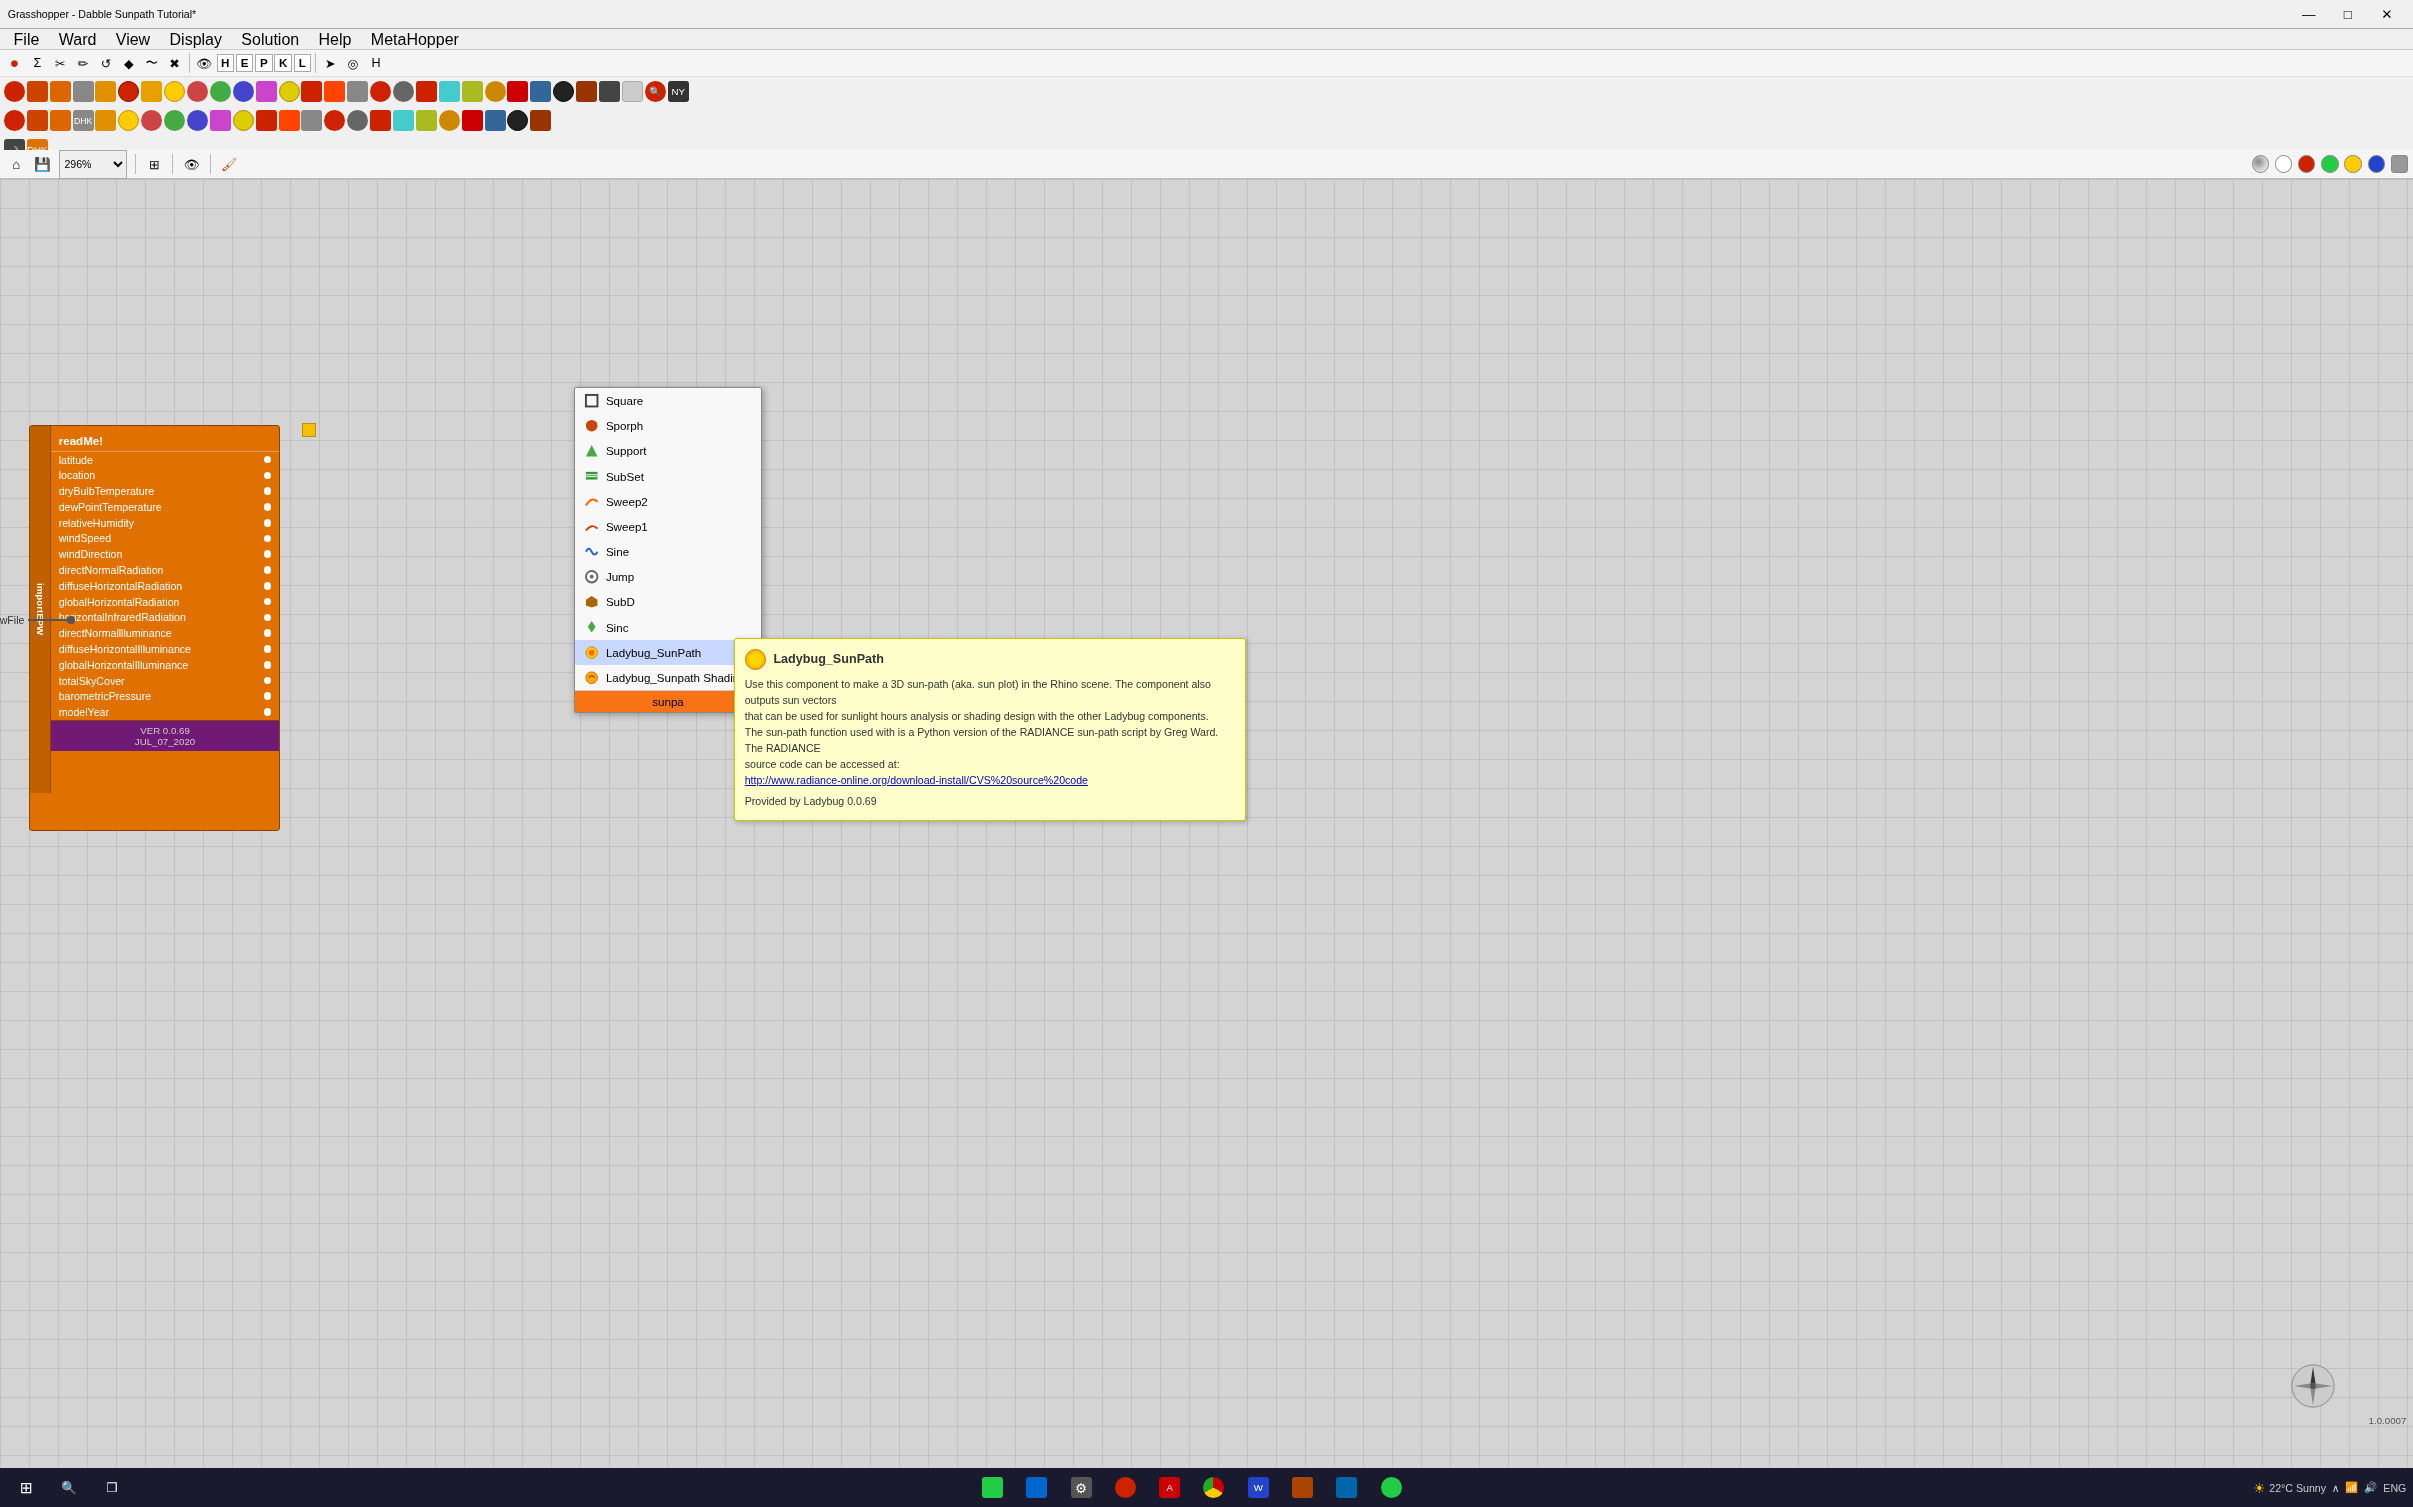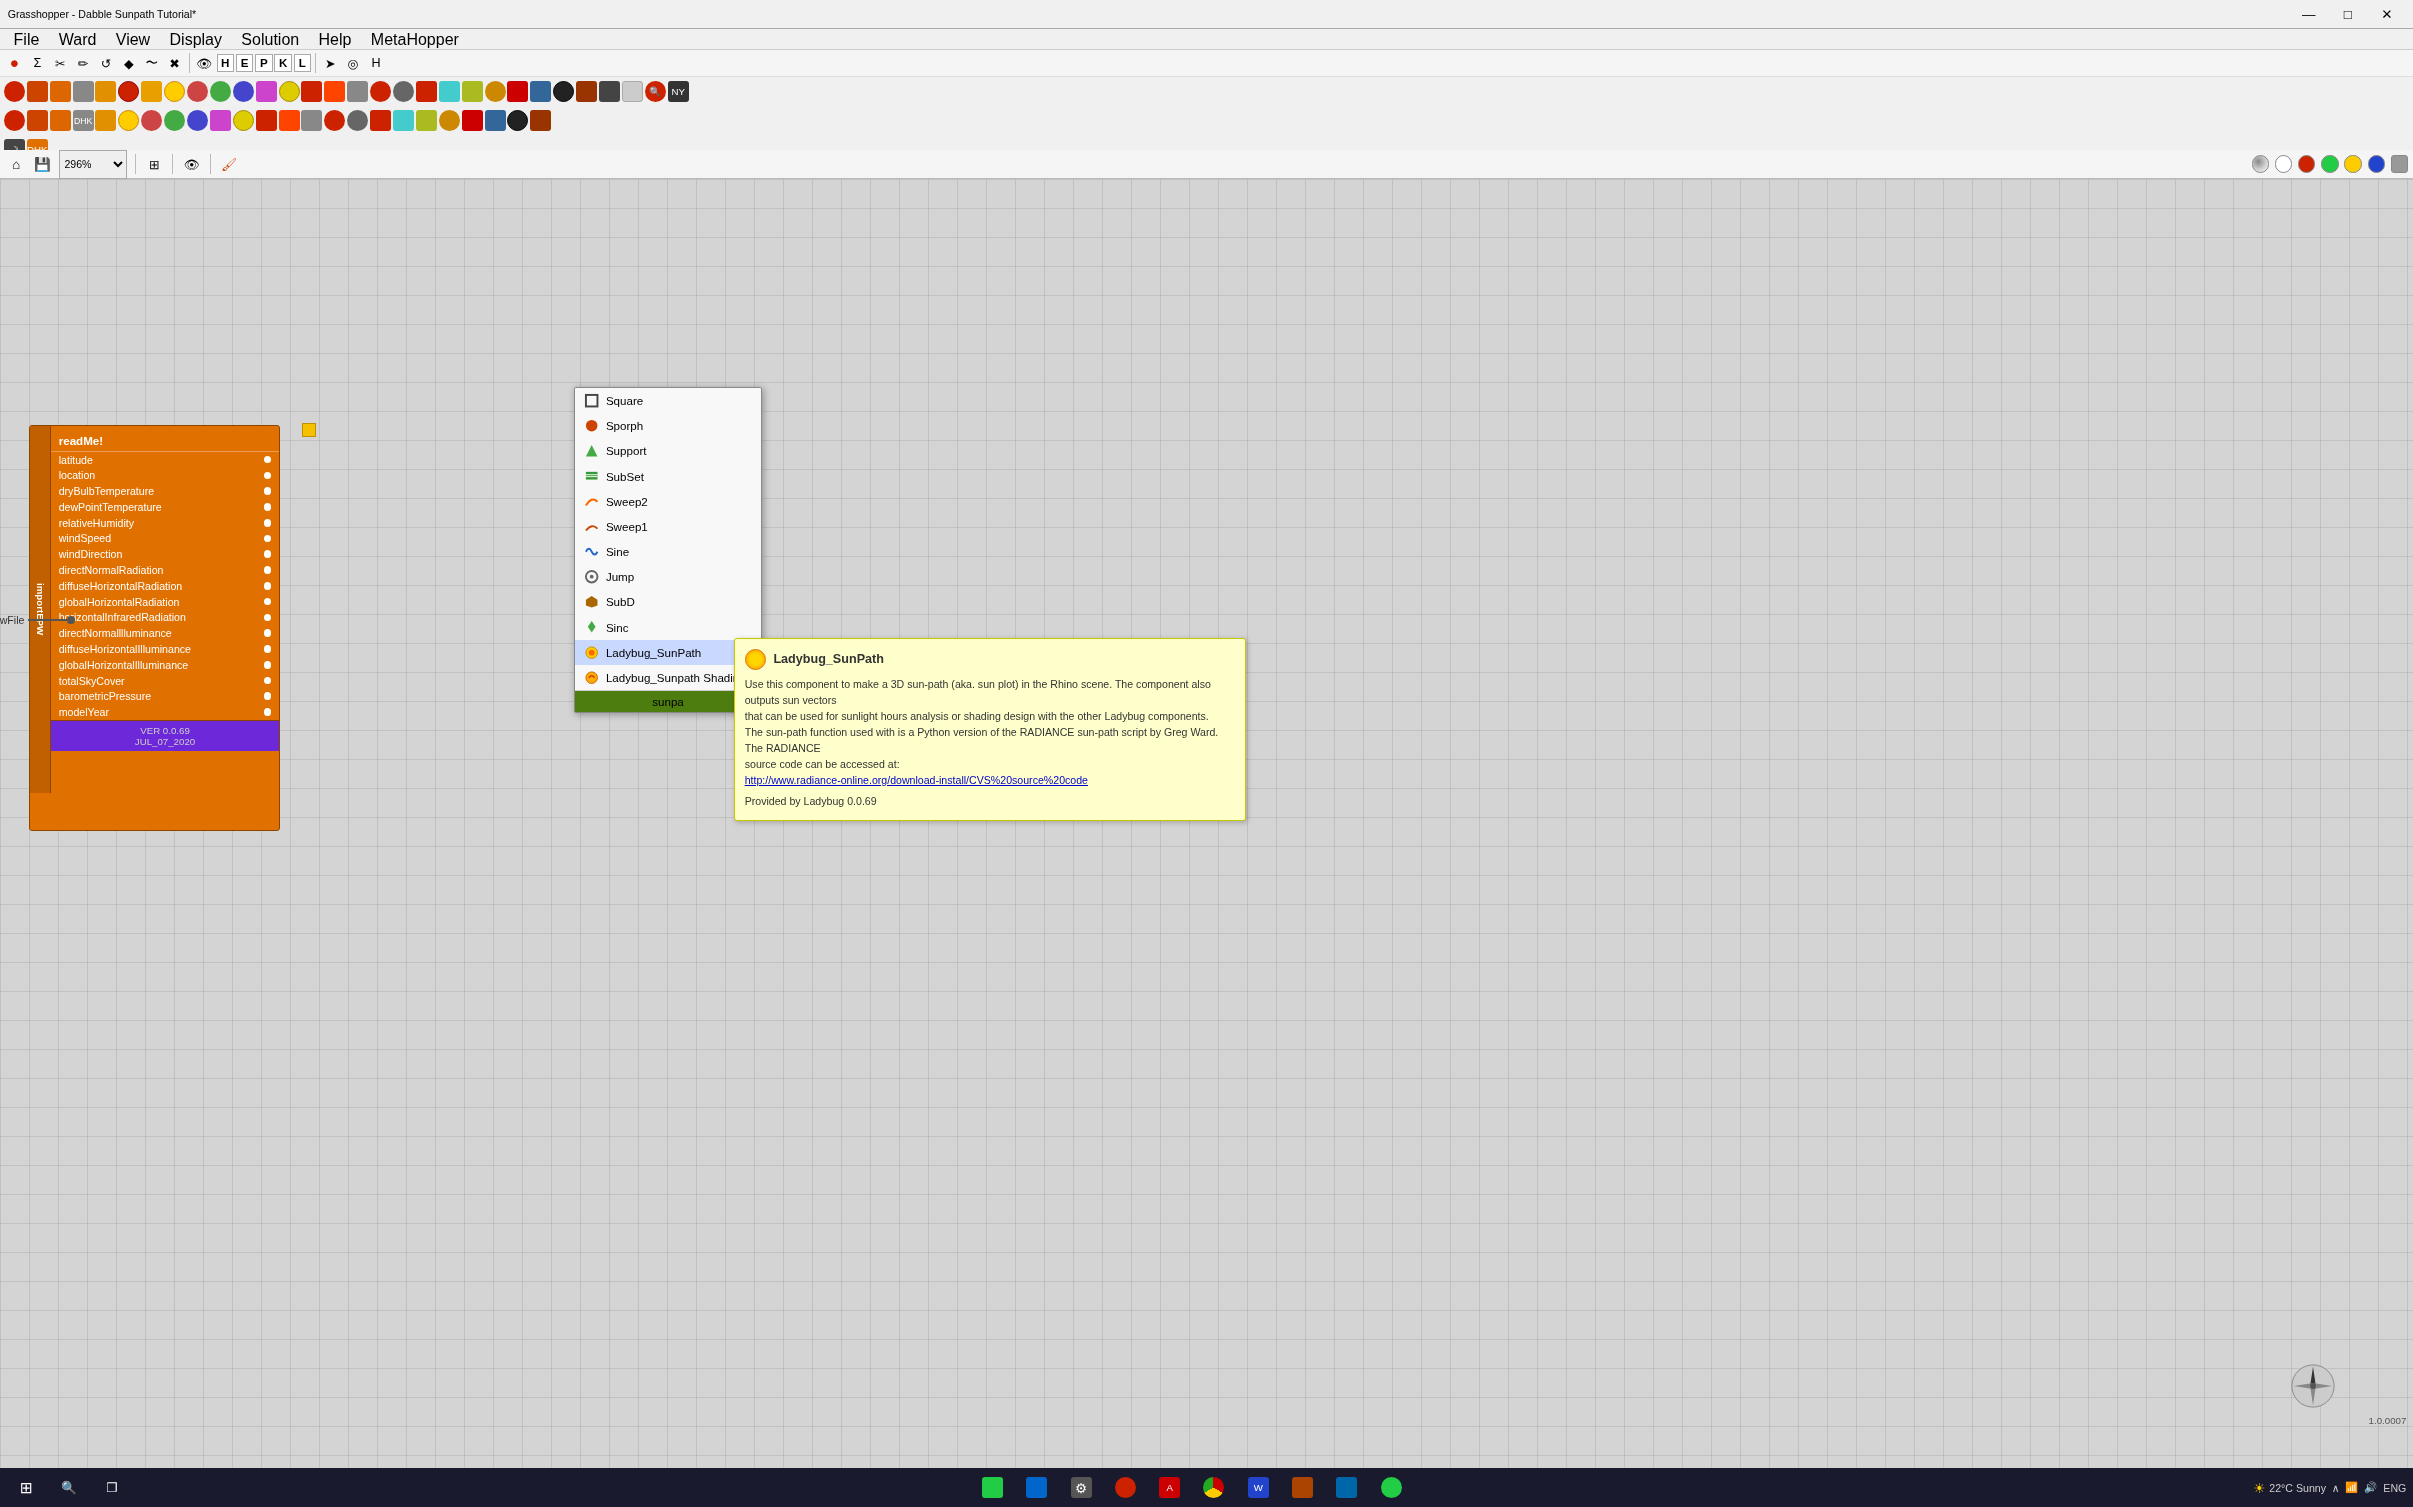--- a/index.html
+++ b/index.html
@@ -120,21 +120,21 @@
     .epw-output {
       display: flex; align-items: center; justify-content: space-between;
       padding: 1.9px 7.7px 1.9px 7.7px; color: #fff; font-size: 10.6px;
       cursor: default;
     }
     .output-dot {
       width: 7.7px; height: 7.7px; background: #fff; border-radius: 50%;
       cursor: pointer; flex-shrink: 0;
     }
     #epw-footer {
-      background: #6d28d9; color: #ccc; font-size: 9.7px;
+      background: #701a75; color: #ccc; font-size: 9.7px;
       text-align: center; padding: 3.9px; border-top: 1px solid #8b4500;
     }
     #epw-top-right {
       position: absolute; top: 239px; left: 272px;
       width: 13.5px; height: 13.5px; background: #f5c000;
       border: 1px solid #c09000;
     }
 
     
     #dropdown-box {
@@ -148,21 +148,21 @@
       display: flex; align-items: center; padding: 3.9px 7.7px; gap: 5.8px;
       cursor: pointer; font-size: 11.6px; color: #000;
     }
     .dd-item.highlighted { background: #c8d8ff; }
     .dd-icon {
       width: 17.4px; height: 17.4px; flex-shrink: 0;
       display: flex; align-items: center; justify-content: center;
     }
     #search-bar {
       width: 100%; padding: 3.9px 7.7px; border: none;
-      border-top: 1px solid #ccc; background: #4d7c0f;
+      border-top: 1px solid #ccc; background: #f97316;
       font-size: 11.6px; outline: none; text-align: center;
     }
 
     
     #tooltip-box {
       position: absolute; top: 459px; left: 734px;
       width: 512px; background: #ffffcc;
       border: 1px solid #c8c800; border-radius: 2.9px;
       box-shadow: 1.9px 1.9px 5.8px rgba(0,0,0,0.2);
       padding: 9.7px; font-size: 10.6px; color: #333; z-index: 101;

